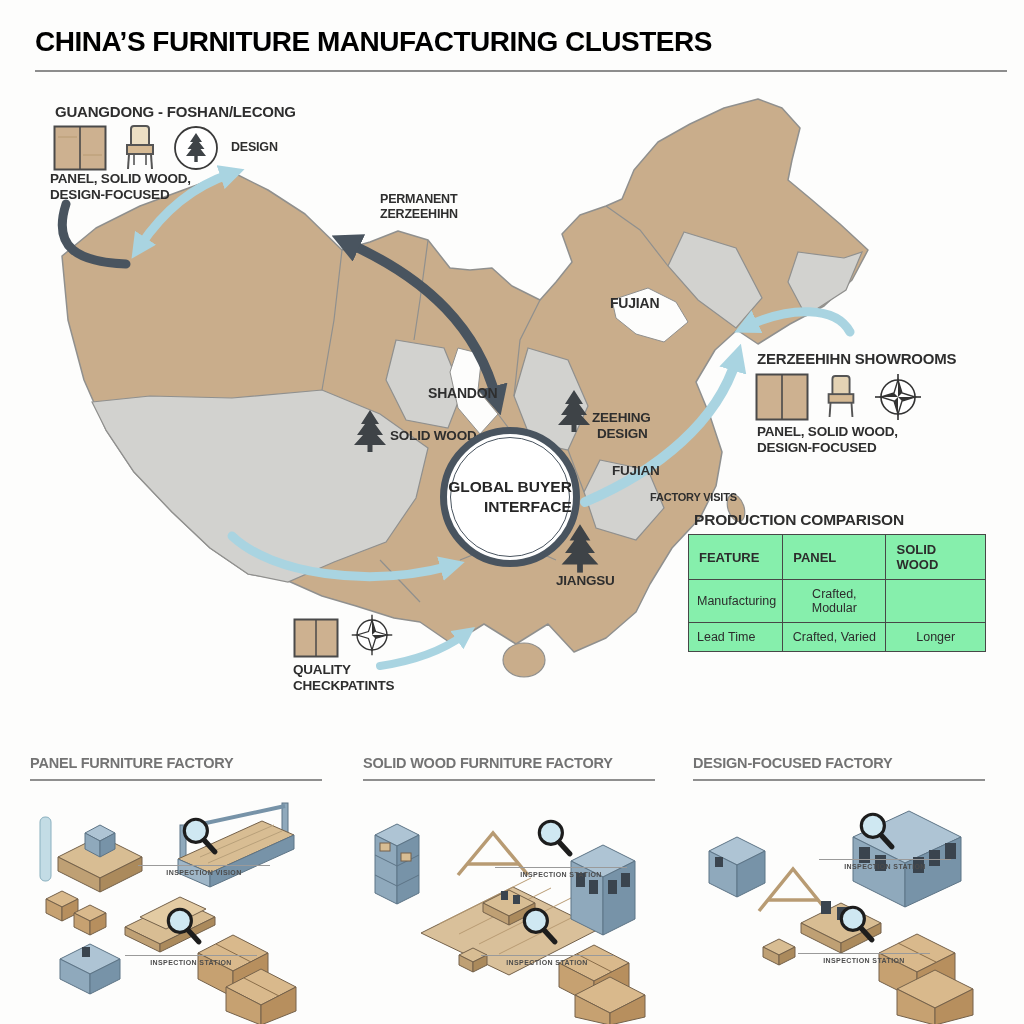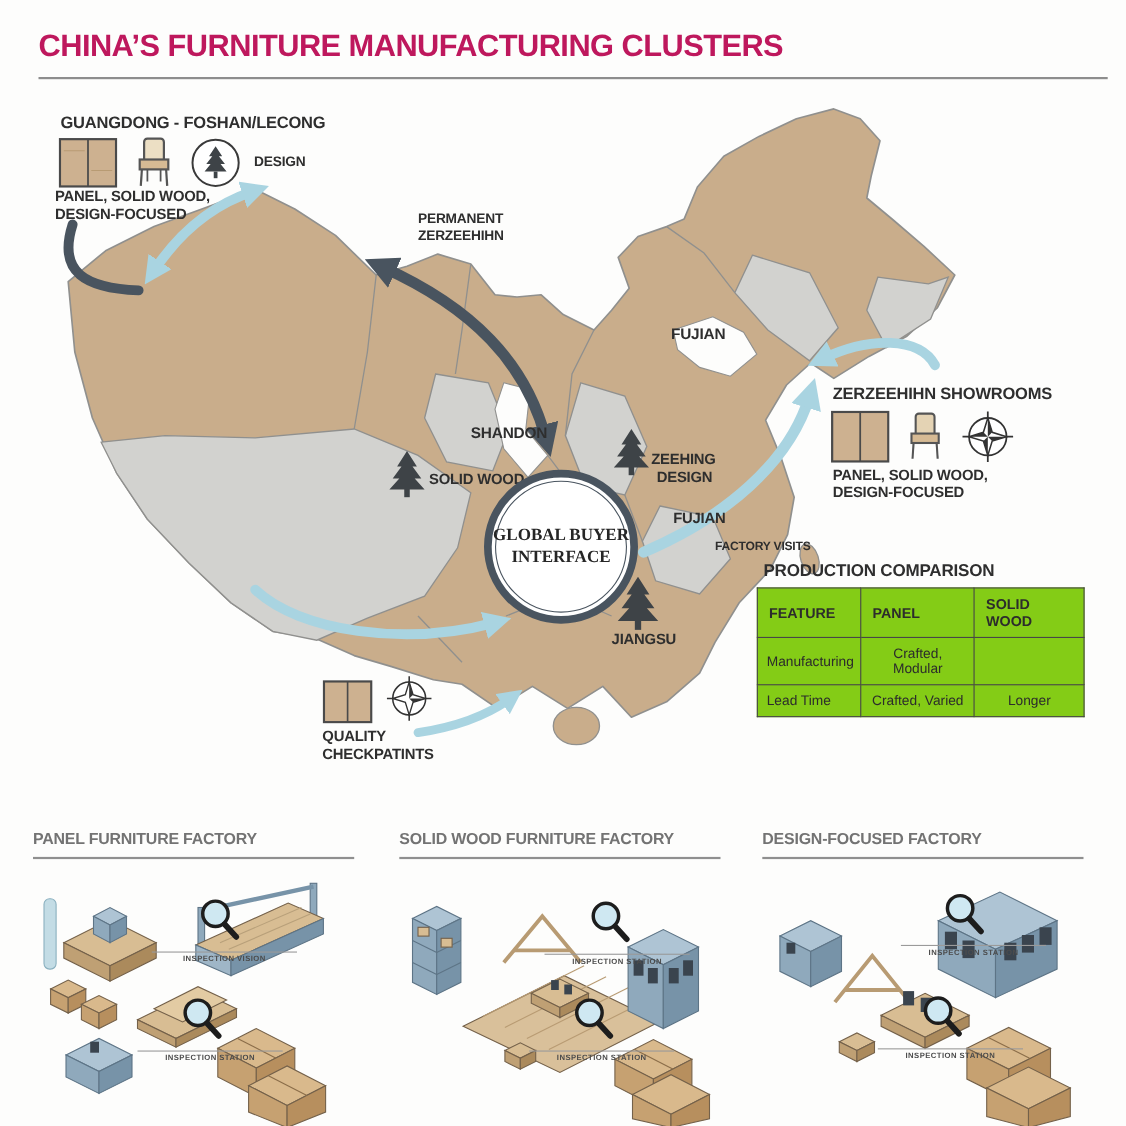--- a/index.html
+++ b/index.html
@@ -3,41 +3,41 @@
 <meta charset="utf-8">
 <style>
   html,body{margin:0;padding:0;}
   body{
     width:1024px;height:1024px;position:relative;overflow:hidden;
     background:#fdfdfc;font-family:"Liberation Sans",sans-serif;color:#2d2d2d;
   }
   .abs{position:absolute;}
   #page-title{
     position:absolute;left:35px;top:26px;font-size:28px;font-weight:700;
-    letter-spacing:-0.5px;color:#be185d;
+    letter-spacing:-0.5px;color:#000000;
   }
   #title-rule{position:absolute;left:35px;top:70px;width:972px;height:2px;background:#8d8d8d;}
   .lbl{position:absolute;font-weight:700;color:#2e2e2e;line-height:1.22;letter-spacing:-0.2px;}
   .h15{font-size:15px;} .h14{font-size:14px;} .h13{font-size:13.5px;} .h12{font-size:12.5px;} .h11{font-size:11px;font-weight:600;}
   #map-layer{position:absolute;left:0;top:0;width:1024px;height:1024px;}
   .iconrow{position:absolute;display:flex;align-items:center;gap:12px;}
   
   #hub{
     position:absolute;left:440px;top:427px;width:140px;height:140px;border-radius:50%;
     background:#fff;border:7px solid #49545f;box-sizing:border-box;
     display:flex;flex-direction:column;align-items:center;justify-content:center;
   }
   #hub::before{
     content:"";position:absolute;inset:3px;border:1.5px solid #49545f;border-radius:50%;
   }
-  #hub .hubtxt{font-size:15.5px;font-weight:700;color:#262626;z-index:1;text-align:center;line-height:1.3;font-family:Liberation Serif, serif;}
+  #hub .hubtxt{font-size:15.5px;font-weight:700;color:#262626;z-index:1;text-align:right;line-height:1.3;}
   
   #cmp-table{
     position:absolute;left:688px;top:534px;width:298px;border-collapse:collapse;
-    background:#84cc16;
+    background:#86efac;
   }
   #cmp-table th,#cmp-table td{
     border:1.5px solid #474747;font-size:12.5px;padding:7px 6px;color:#2c2c2c;
   }
   #cmp-table th{font-size:13px;font-weight:700;text-align:left;padding-left:10px;}
   #cmp-table td.c0{text-align:left;padding-left:8px;}
   #cmp-table td.c1{text-align:center;}
   #cmp-table td.c2{text-align:center;}
   
   .factory{position:absolute;top:755px;width:292px;}

